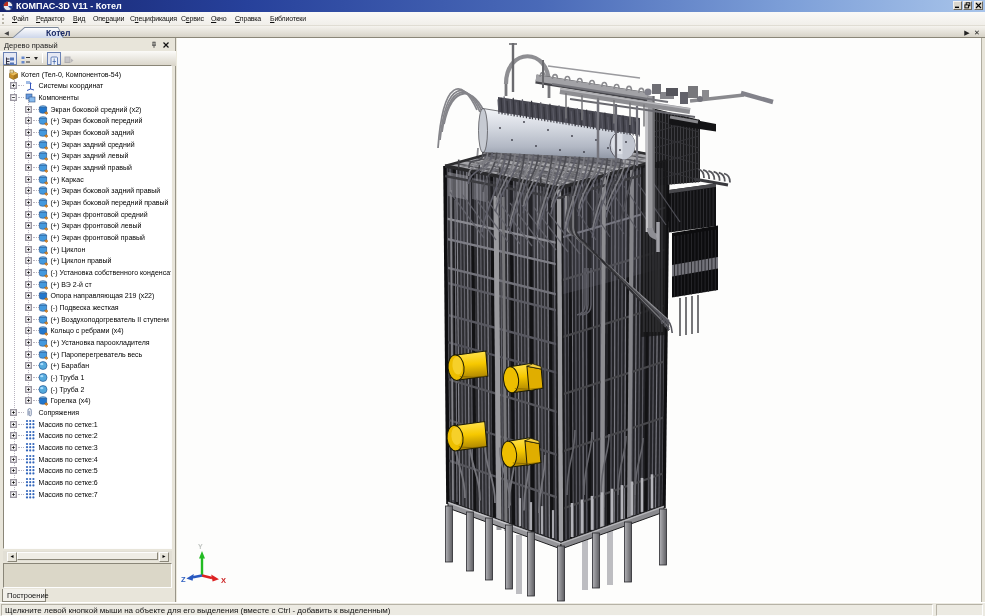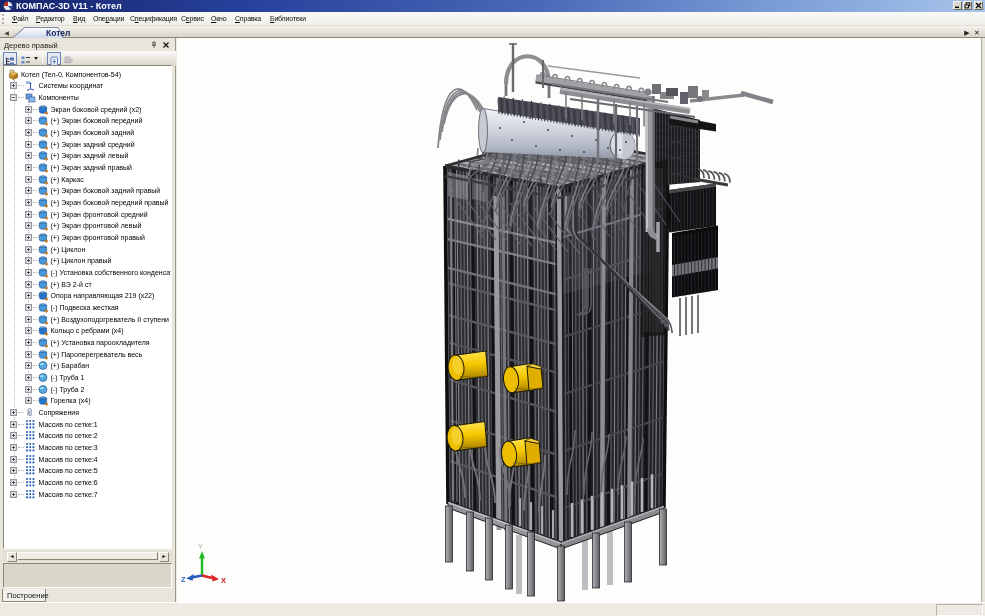--- a/index.html
+++ b/index.html
@@ -1210,13 +1210,14 @@
         <polygon points="211.2,574.6 212.6,581.4 219,579.2" fill="#dd2222"></polygon>
         <text x="221" y="582.5" font-size="7.5" fill="#cc2222" font-weight="bold">X</text>
         <line x1="202" y1="575.5" x2="193" y2="577.3" stroke="#2858c0" stroke-width="2.4"></line>
         <polygon points="193.8,574 192.6,580.8 186.4,578.4" fill="#2858c0"></polygon>
         <text x="181" y="581.5" font-size="7.5" fill="#3060c0" font-weight="bold">Z</text>
       </g>
     </svg>
   </div>
 <div id="vpedge" class="abs"></div>
 <div id="statusbar" class="abs">
+    <div class="s1">Щелкните левой кнопкой мыши на объекте для его выделения (вместе с Ctrl - добавить к выделенным)</div>
     <div class="s2"></div>
   </div>
 </body></html>

